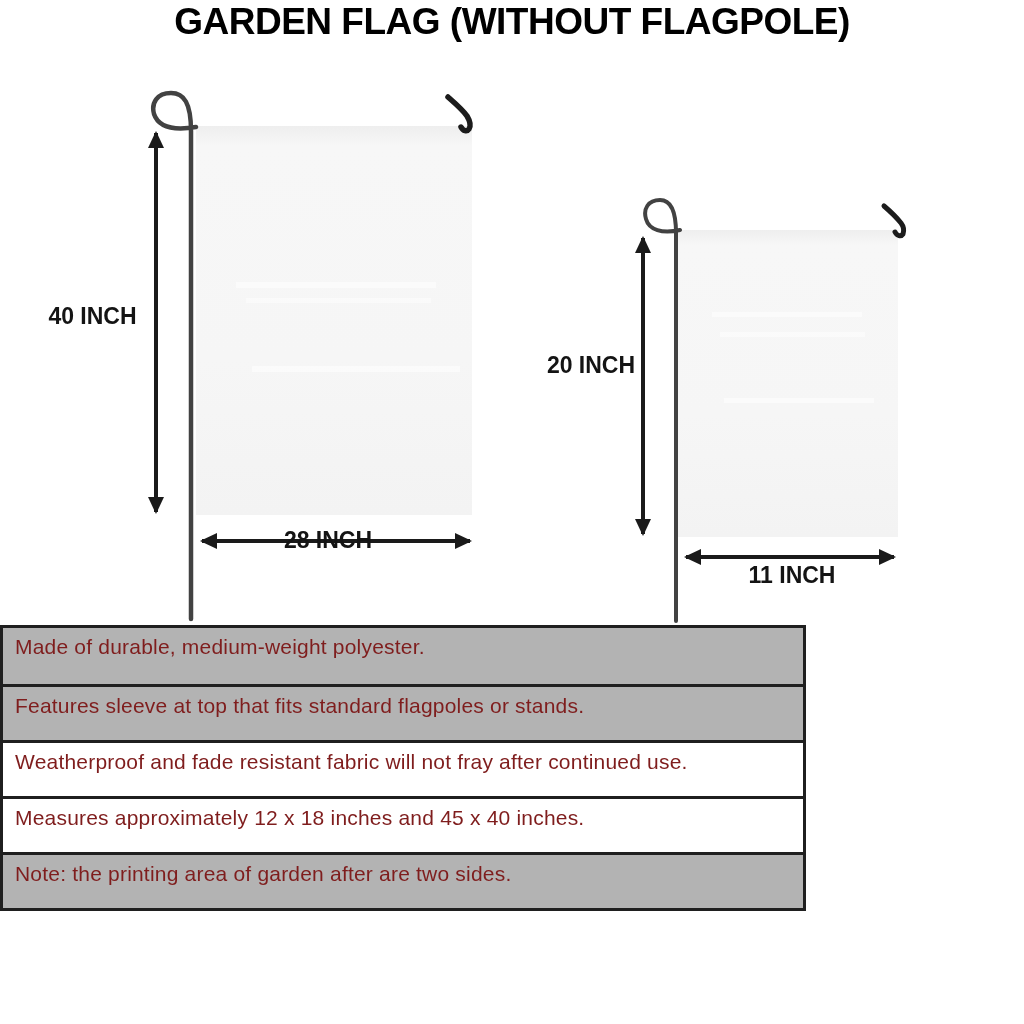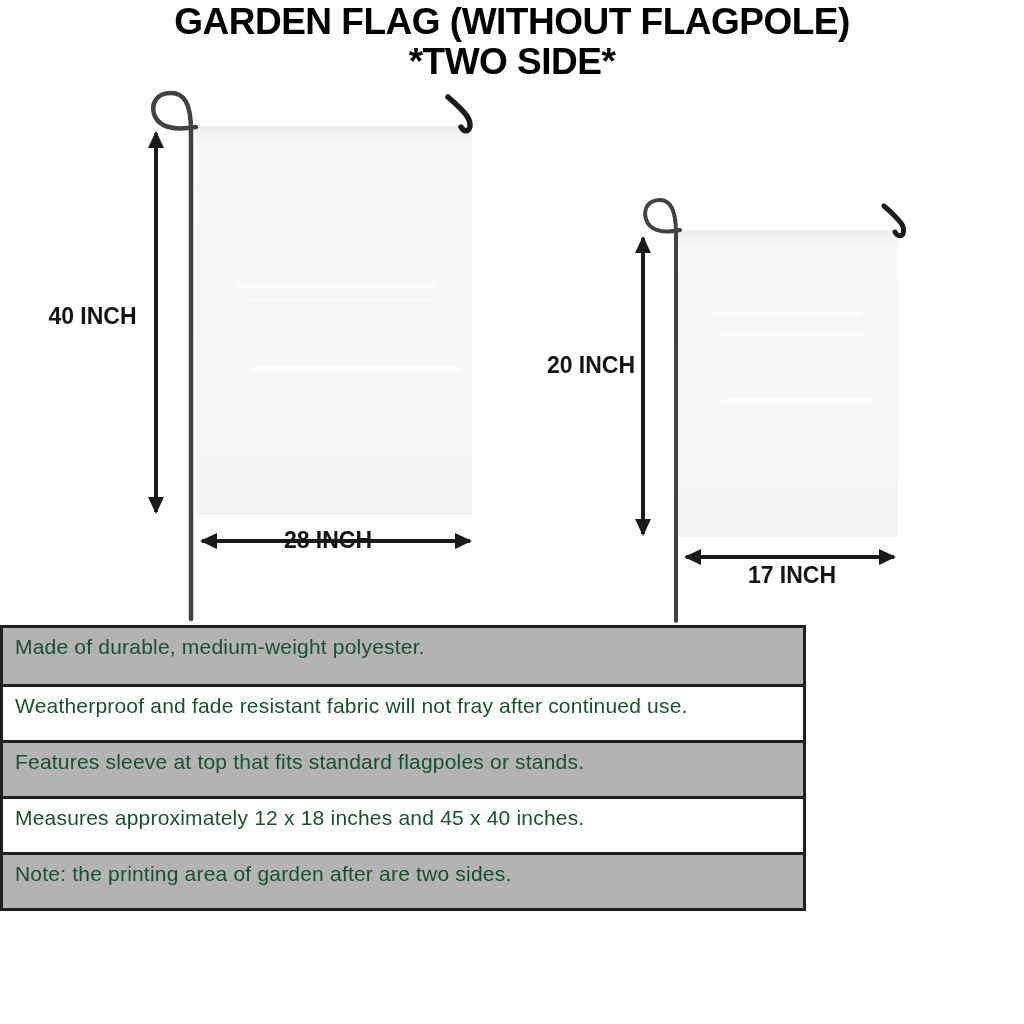--- a/index.html
+++ b/index.html
@@ -20,34 +20,33 @@
   .lbl-w-large{left:258px;top:527px;}
   .lbl-h-small{left:521px;top:352px;}
   .lbl-w-small{left:722px;top:562px;}
   .diagram-svg{position:absolute;left:0;top:0;width:1024px;height:1024px;}
   .feature-table{
     position:absolute;left:0;top:625px;width:806px;
     border:3px solid #1f1f1f;box-sizing:border-box;background:#fff;
   }
   .frow{
     height:56px;box-sizing:border-box;padding:5px 12px 0 12px;
-    font-size:21px;color:#14532d;letter-spacing:0.2px;line-height:28px;
+    font-size:21px;color:#7f1d1d;letter-spacing:0.2px;line-height:28px;
   }
   .frow + .frow{border-top:3px solid #1f1f1f;}
   .frow.gray{background:#b3b3b3;}
   .frow.white{background:#ffffff;}
 </style>
 </head>
 <body>
 
 <div class="canvas">
 
   <div class="title-wrap">
     <div class="title-line">GARDEN FLAG (WITHOUT FLAGPOLE)</div>
-    <div class="title-line">*TWO SIDE*</div>
   </div>
 
   <svg class="diagram-svg" viewBox="0 0 1024 1024" xmlns="http://www.w3.org/2000/svg">
     <defs>
       <marker id="ah" markerUnits="userSpaceOnUse" markerWidth="20" markerHeight="18" refX="15" refY="8" orient="auto-start-reverse">
         <path d="M0,0 L17,8 L0,16 Z" fill="#1a1a1a"></path>
       </marker>
       <linearGradient id="flagGrad" x1="0" y1="0" x2="0" y2="1">
         <stop offset="0%" stop-color="#eeeeee"></stop>
         <stop offset="5%" stop-color="#f7f7f7"></stop>
@@ -75,23 +74,23 @@
       <path d="M 676 621 L 676 233 C 676 209 670 200 660 200 C 648 200 643 209 646 219 C 649 230 662 234 680 230" fill="none" stroke="#424242" stroke-width="4" stroke-linecap="round"></path>
       <path d="M 884 206 C 891 212 897 218 901 223 C 904 227 904 231 903 234 C 901 237 897 236 895 232" fill="none" stroke="#1c1c1c" stroke-width="5" stroke-linecap="round"></path>
       <line x1="643" y1="238" x2="643" y2="534" stroke="#1a1a1a" stroke-width="4" marker-start="url(#ah)" marker-end="url(#ah)"></line>
       <line x1="686" y1="557" x2="894" y2="557" stroke="#1a1a1a" stroke-width="4" marker-start="url(#ah)" marker-end="url(#ah)"></line>
     </g>
   </svg>
 
   <div class="dim-label lbl-h-large">40 INCH</div>
   <div class="dim-label lbl-w-large">28 INCH</div>
   <div class="dim-label lbl-h-small">20 INCH</div>
-  <div class="dim-label lbl-w-small">17 INCH</div>
+  <div class="dim-label lbl-w-small">11 INCH</div>
 
   <div class="feature-table">
     <div class="frow gray">Made of durable, medium-weight polyester.</div>
+    <div class="frow gray">Features sleeve at top that fits standard flagpoles or stands.</div>
     <div class="frow white">Weatherproof and fade resistant fabric will not fray after continued use.</div>
-    <div class="frow gray">Features sleeve at top that fits standard flagpoles or stands.</div>
     <div class="frow white">Measures approximately 12 x 18 inches and 45 x 40 inches.</div>
     <div class="frow gray">Note: the printing area of garden after are two sides.</div>
   </div>
 
 </div>
 
 </body></html>

